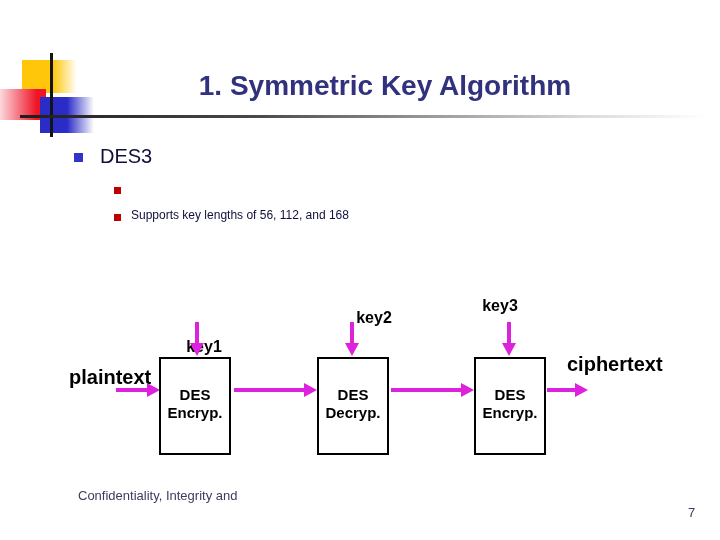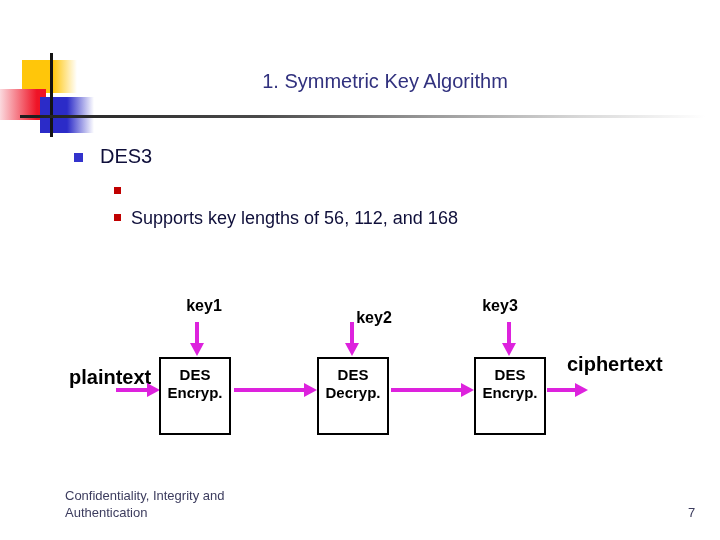--- a/index.html
+++ b/index.html
@@ -13,58 +13,58 @@
     background:linear-gradient(90deg,#FFC60A 0%,#FFC60A 56%,rgba(255,198,10,0) 100%); z-index:1;}
   .orn-red{left:0px; top:89px; width:46px; height:31px;
     background:linear-gradient(90deg,#FBD9DE 0%,#EF1426 80%); z-index:2;}
   .orn-blue{left:40px; top:97px; width:54px; height:36px;
     background:linear-gradient(90deg,#2B2BC8 0%,#2B2BC8 50%,rgba(43,43,200,0) 100%); z-index:3;}
   .orn-vline{left:50px; top:53px; width:3px; height:84px; background:#141414; z-index:4;}
   .title-rule{position:absolute; left:20px; top:115px; width:685px; height:3px; z-index:4;
     background:linear-gradient(90deg,#1e1e1e 0%,#4a4a4a 35%,#9a9a9a 60%,#d9d9d9 82%,rgba(255,255,255,0) 100%);}
   
   .title{position:absolute; left:100px; top:70px; width:570px; text-align:center;
-    font-size:20px; color:var(--title_navy,#31317E); letter-spacing:0px; white-space:nowrap;}
+    font-size:28px; color:var(--title_navy,#31317E); letter-spacing:0px; white-space:nowrap;font-weight:bold;}
   
   .bullet-sq{position:absolute; z-index:2;}
   .b1-sq{left:74px; top:153px; width:9px; height:9px; background:var(--bullet_blue,#3333CC);}
   .b1-text{position:absolute; left:100px; top:145px; font-size:20px; color:var(--body_ink,#0F0F3A);}
   .b2-sq{left:114px; top:187px; width:7px; height:7px; background:var(--bullet_red,#C00000);}
   .b2-text{position:absolute; left:131px; top:181px; font-size:15.5px; color:var(--body_ink,#0F0F3A); white-space:nowrap;}
   .b3-sq{left:114px; top:214px; width:7px; height:7px; background:var(--bullet_red,#C00000);}
-  .b3-text{position:absolute; left:131px; top:208px; font-size:18px; color:var(--body_ink,#0F0F3A); white-space:nowrap;}
+  .b3-text{position:absolute; left:131px; top:208px; font-size:12px; color:var(--body_ink,#0F0F3A); white-space:nowrap;}
   
   .key-label{position:absolute; top:297px; width:60px; text-align:center;
     font-weight:bold; font-size:16px; color:#000;}
-  .key1{left:174px;} .key2{left:344px;margin-top:12px;} .key3{left:470px;}
+  .key1{left:174px;margin-top:41px;} .key2{left:344px;margin-top:12px;} .key3{left:470px;}
   .io-label{position:absolute; font-weight:bold; font-size:20px; color:#000; white-space:nowrap;}
   .plaintext{left:69px; top:366px;}
   .ciphertext{left:567px; top:353px;}
   .des-box{position:absolute; top:357px; width:68px; height:67px; background:#fff;
     border:2.5px solid #000; text-align:center; font-weight:bold; font-size:15px;
-    line-height:18px; color:#000; padding-top:7px; z-index:2;}
+    line-height:18px; color:#000; padding-top:27px; z-index:2;}
   .box1{left:159px;} .box2{left:317px;} .box3{left:474px;}
   
   .hshaft{position:absolute; top:388px; height:4px; background:var(--arrow_magenta,#DD22DD);}
   .hhead{position:absolute; top:383px; width:0; height:0;
     border-left:13px solid var(--arrow_magenta,#DD22DD);
     border-top:7px solid transparent; border-bottom:7px solid transparent;}
   .a1s{left:116px; width:31px;} .a1h{left:147px;}
   .a2s{left:234px; width:70px;} .a2h{left:304px;}
   .a3s{left:391px; width:70px;} .a3h{left:461px;}
   .a4s{left:547px; width:28px;} .a4h{left:575px;}
   .vshaft{position:absolute; top:322px; width:4px; height:21px; background:var(--arrow_magenta,#DD22DD);}
   .vhead{position:absolute; top:343px; width:0; height:0;
     border-top:13px solid var(--arrow_magenta,#DD22DD);
     border-left:7px solid transparent; border-right:7px solid transparent;}
   .k1s{left:195px;} .k1h{left:190px;}
   .k2s{left:350px;} .k2h{left:345px;}
   .k3s{left:507px;} .k3h{left:502px;}
   
-  .footer-left{position:absolute; left:65px; top:487px; font-size:13px; line-height:17px;
+  .footer-left{position:absolute; left:78px; top:487px; font-size:13px; line-height:17px;
     color:var(--footer_ink,#3C3C5E);}
   .footer-center{position:absolute; left:323px; top:508px; font-size:13px; color:var(--footer_ink,#3C3C5E);}
   .footer-page{position:absolute; left:688px; top:505px; font-size:13px; color:var(--footer_ink,#3C3C5E);}
 </style>
 </head>
 <body>
 
 <div class="slide">
 
   <div class="orn orn-yellow"></div>
@@ -114,17 +114,16 @@
     <div>DES</div>
     <div>Decryp.</div>
   </div>
   <div class="des-box box3">
     <div>DES</div>
     <div>Encryp.</div>
   </div>
 
   <div class="footer-left">
     <div>Confidentiality, Integrity and</div>
-    <div>Authentication</div>
   </div>
   <div class="footer-page">7</div>
 
 </div>
 
 </body></html>

